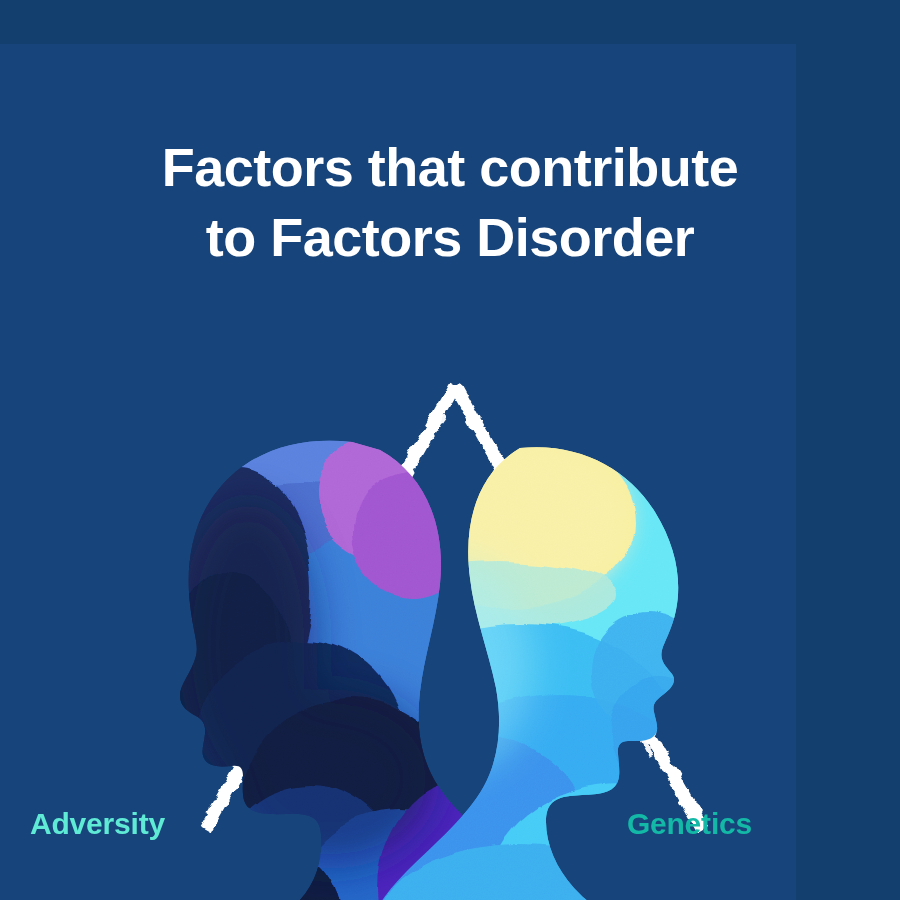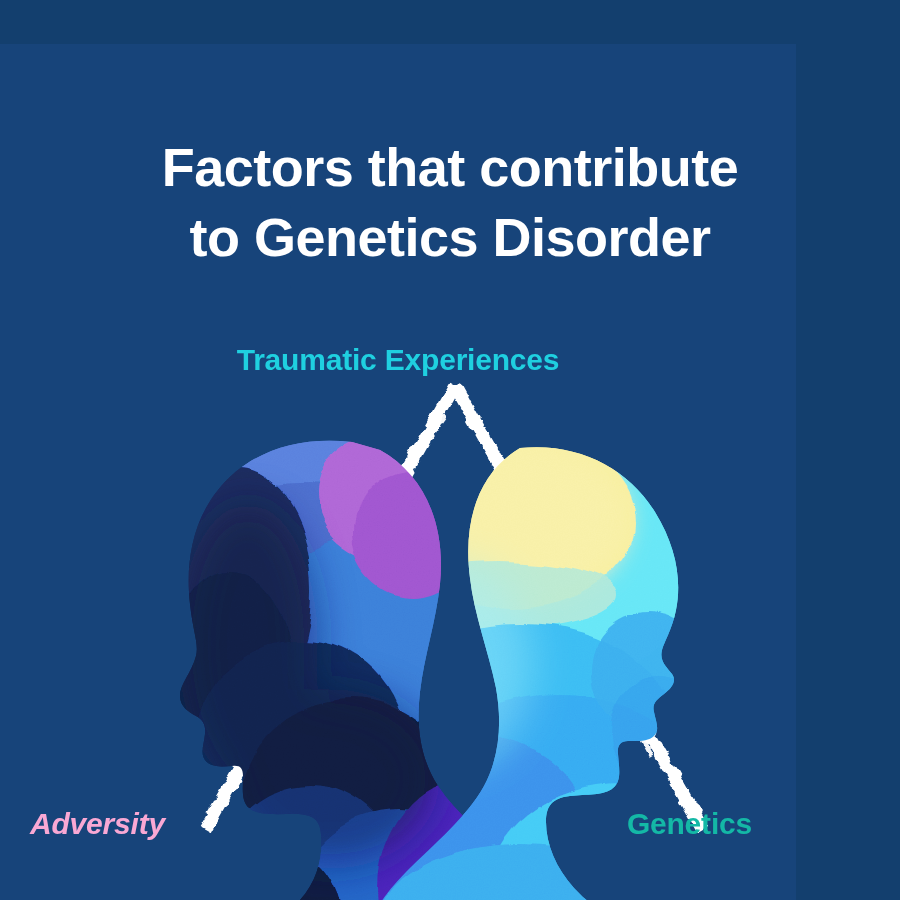--- a/index.html
+++ b/index.html
@@ -411,22 +411,21 @@
         <g filter="url(#softblur2-ov)" opacity=".45">
           <ellipse cx="452" cy="620" rx="80" ry="100" fill="#7ae8fa"></ellipse>
         </g>
 
         <rect class="noise-rect" x="350" y="380" width="380" height="535" fill="#ffffff" filter="url(#grain-ov)"></rect>
       </g>
     </svg></div>
 
   <div id="title-block">
     <span class="title-line" style="color: rgb(255, 255, 255);">Factors that contribute</span>
-    <span class="title-line" style="color: rgb(255, 255, 255);">to Genetics Disorder</span>
+    <span class="title-line" style="color: rgb(255, 255, 255);">to Factors Disorder</span>
   </div>
 
-  <div class="factor-label" id="label-traumatic" style="color: rgb(31, 208, 224);">Traumatic Experiences</div>
-
-  <div class="factor-label" id="label-adversity" style="color: #f9a8d4; font-style: italic;">Adversity</div>
+
+  <div class="factor-label" id="label-adversity" style="color: #5eead4;">Adversity</div>
 
   <div class="factor-label" id="label-genetics" style="color: #14b8a6;">Genetics</div>
 
 </div>
 
 </body></html>

